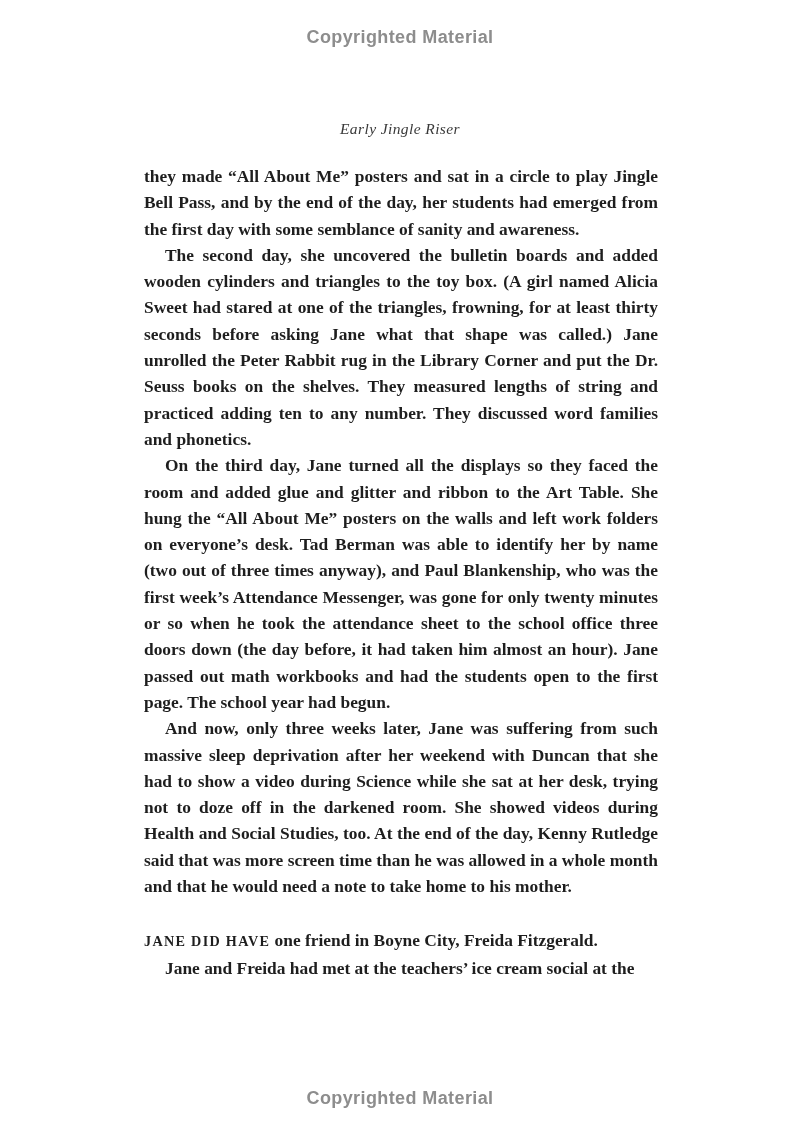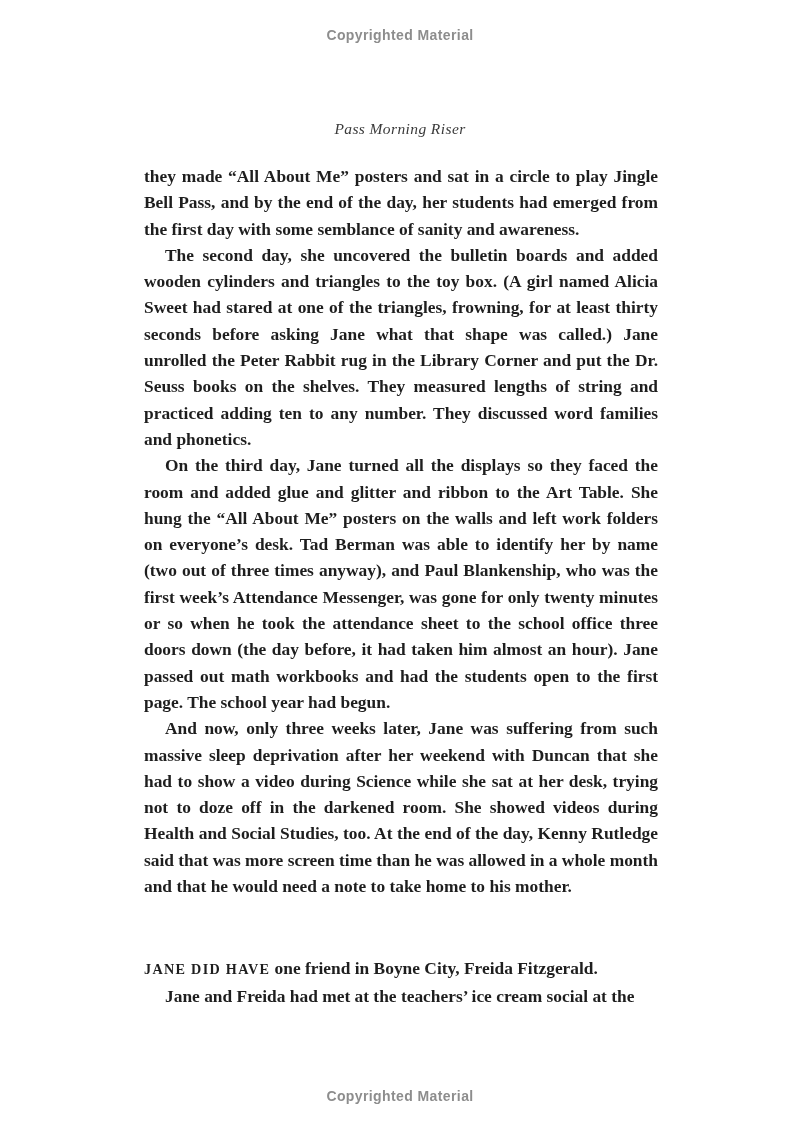--- a/index.html
+++ b/index.html
@@ -14,21 +14,21 @@
     background: #ffffff;
     overflow: hidden;
     font-family: "Liberation Serif", "DejaVu Serif", serif;
   }
   .copyright {
     position: absolute;
     left: 0;
     width: 100%;
     text-align: center;
     font-family: "Liberation Sans", "DejaVu Sans", sans-serif;
-    font-size: 14px;
+    font-size: 18px;
     font-weight: 700;
     letter-spacing: 0.4px;
     color: #8d8d8d;
   }
   .copyright.top { top: 27px; }
   .copyright.bottom { top: 1088px; }
   .running-head {
     position: absolute;
     top: 120px;
     left: 0;
@@ -52,37 +52,37 @@
   }
   .text-block p {
     margin: 0;
     text-indent: 21px;
     font-weight: bold;
   }
   .text-block p.no-indent {
     text-indent: 0;
   }
   .text-block p.section-opener {
-    margin-top: 56px;
+    margin-top: 28px;
     text-indent: 0;
   }
   .lead-caps {
     text-transform: uppercase;
     font-size: 14.2px;
     letter-spacing: 1.3px;
   }
 </style>
 </head>
 <body>
 
 <div class="page">
 
   <div class="copyright top">Copyrighted Material</div>
 
-  <div class="running-head">Pass Morning Riser</div>
+  <div class="running-head">Early Jingle Riser</div>
 
   <div class="text-block">
 
     <p class="no-indent">they made “All About Me” posters and sat in a circle to play Jingle Bell Pass, and by the end of the day, her students had emerged from the first day with some semblance of sanity and awareness.</p>
 
     <p>The second day, she uncovered the bulletin boards and added wooden cylinders and triangles to the toy box. (A girl named Alicia Sweet had stared at one of the triangles, frowning, for at least thirty seconds before asking Jane what that shape was called.) Jane unrolled the Peter Rabbit rug in the Library Corner and put the Dr. Seuss books on the shelves. They measured lengths of string and practiced adding ten to any number. They discussed word families and phonetics.</p>
 
     <p>On the third day, Jane turned all the displays so they faced the room and added glue and glitter and ribbon to the Art Table. She hung the “All About Me” posters on the walls and left work folders on everyone’s desk. Tad Berman was able to identify her by name (two out of three times anyway), and Paul Blankenship, who was the first week’s Attendance Messenger, was gone for only twenty minutes or so when he took the attendance sheet to the school office three doors down (the day before, it had taken him almost an hour). Jane passed out math workbooks and had the students open to the first page. The school year had begun.</p>
 
     <p>And now, only three weeks later, Jane was suffering from such massive sleep deprivation after her weekend with Duncan that she had to show a video during Science while she sat at her desk, trying not to doze off in the darkened room. She showed videos during Health and Social Studies, too. At the end of the day, Kenny Rutledge said that was more screen time than he was allowed in a whole month and that he would need a note to take home to his mother.</p>

